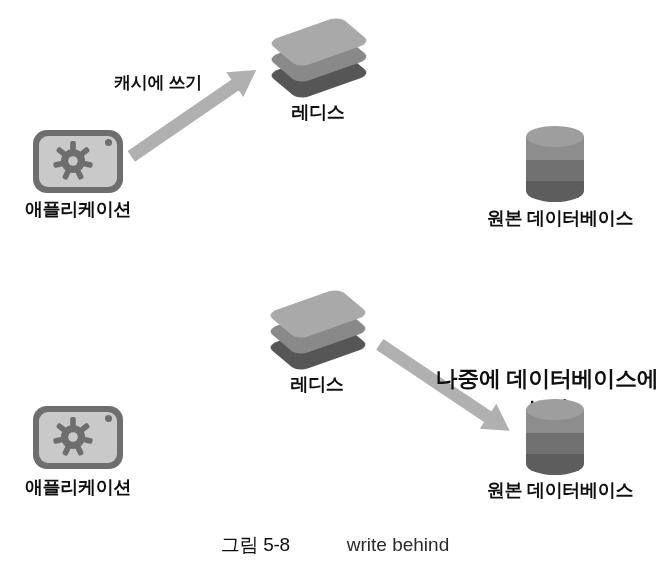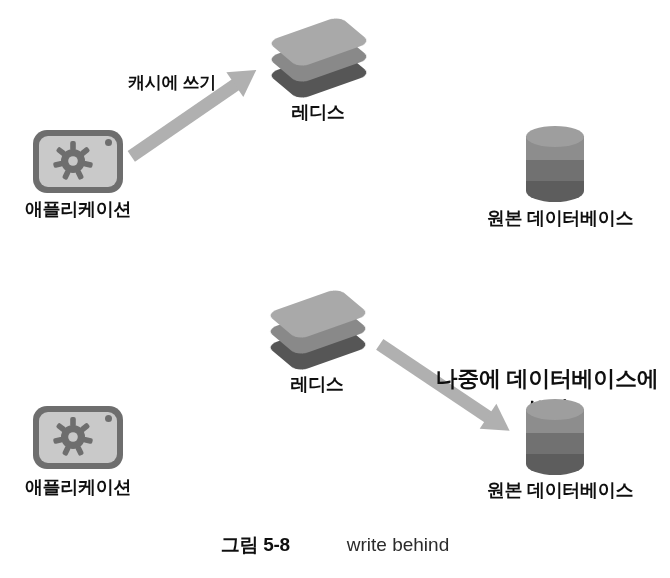--- a/index.html
+++ b/index.html
@@ -54,26 +54,26 @@
 
   
   .lbl { position:absolute; text-align:center; font-weight:700; color:var(--text,#0f0f0f);
     letter-spacing:-0.3px; }
   .lbl-app-top    { left:8px;   top:197px; width:140px; font-size:18px; }
   .lbl-app-bottom { left:8px;   top:475px; width:140px; font-size:18px; }
   .lbl-redis-top    { left:266px; top:100px; width:104px; font-size:18px; }
   .lbl-redis-bottom { left:265px; top:372px; width:104px; font-size:18px; }
   .lbl-db-top    { left:478px; top:206px; width:164px; font-size:18px; }
   .lbl-db-bottom { left:478px; top:478px; width:164px; font-size:18px; }
-  .lbl-arrow-top    { left:120px; top:71px;  width:104px; font-size:17px;text-align:center; }
+  .lbl-arrow-top    { left:106px; top:71px;  width:104px; font-size:17px;text-align:center; }
   .lbl-arrow-bottom { left:427px; top:364px; width:240px; font-size:22px; }
 
   .caption { position:absolute; left:0; top:532px; width:670px; text-align:center;
     font-size:19px; color:#222; }
-  .caption .fig-num { font-weight:700; color:#0f0f0f; margin-right:21px; letter-spacing:-0.3px; }
+  .caption .fig-num { font-weight:400; color:#0f0f0f; margin-right:21px; letter-spacing:-0.3px; }
   .caption .fig-title { font-weight:400; color:#2b2b2b;margin-left:36px; }
 
   
   .app-top    { left:33px;  top:130px; }
   .app-bottom { left:33px;  top:406px; }
   .stack-top    { left:267px; top:16px; }
   .stack-bottom { left:266px; top:288px; }
   .db-top-pos    { left:526px; top:126px; }
   .db-bottom-pos { left:526px; top:399px; }
 </style>

